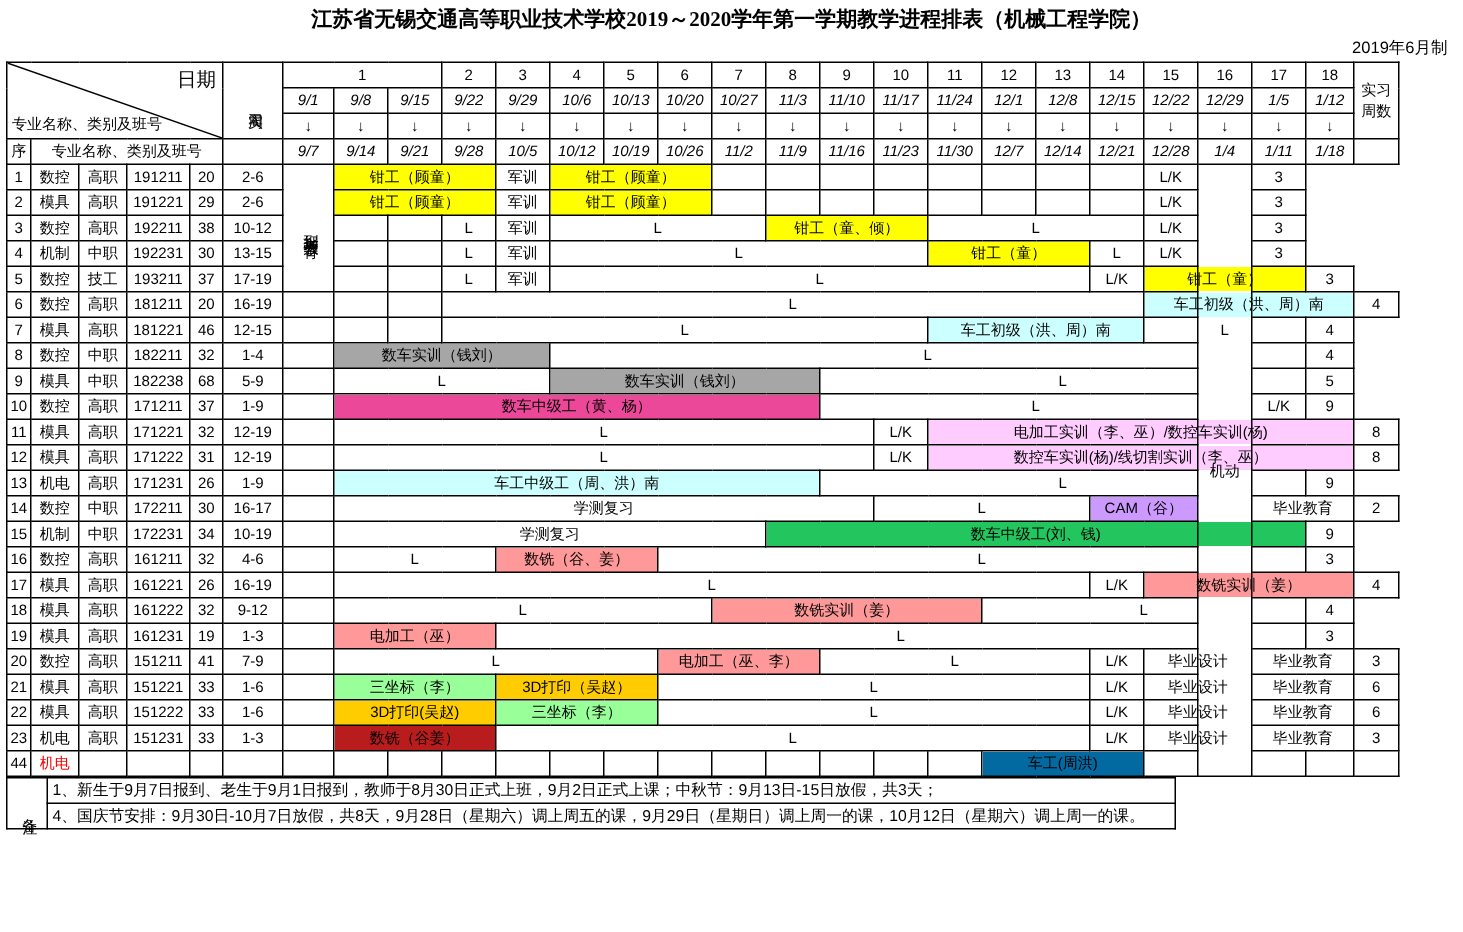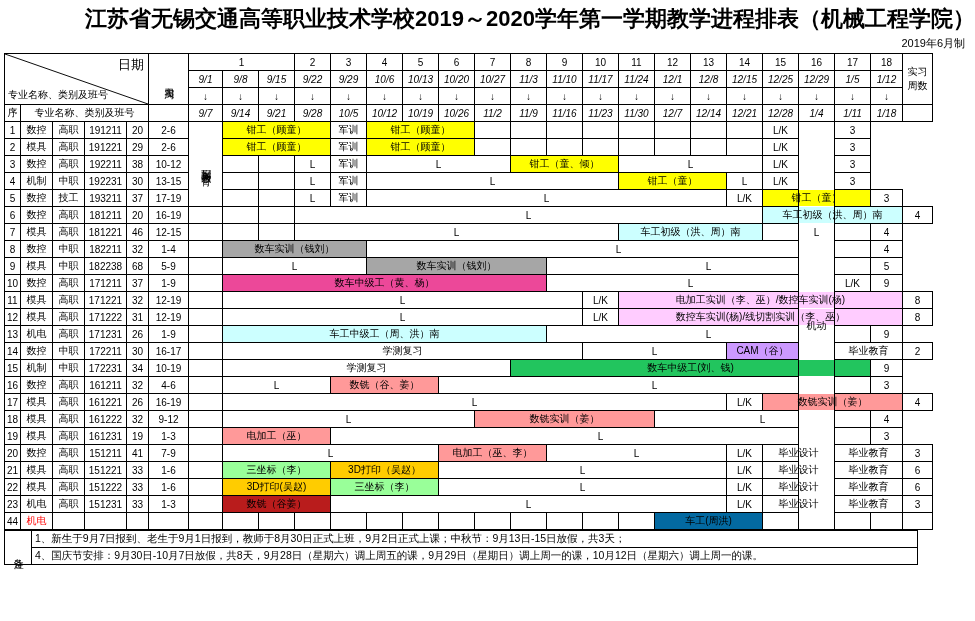--- a/index.html
+++ b/index.html
@@ -4,25 +4,26 @@
 <style>
   html,body{margin:0;padding:0;}
   body{
     width:975px;height:621px;
     background:#ffffff;
     font-family:"Liberation Sans","DejaVu Sans",sans-serif;
     font-size:11px;color:#000;
     overflow:hidden;
   }
   .title{
-    text-align:right;
-    font-size:22px;
+    text-align:center;
+    font-size:14px;
     font-weight:bold;
     padding-top:4px;
     letter-spacing:0px;
+    font-family:Liberation Serif, serif;
   }
   .subtitle{
     text-align:right;
     font-size:11px;
     padding-right:10px;
     padding-top:2px;
     padding-bottom:2px;
   }
   table.main{
     border-collapse:collapse;
@@ -55,21 +56,21 @@
     text-orientation:upright;
     letter-spacing:1px;
     line-height:1.05;
     font-size:10px;
     display:inline-block;
   }
   .arrow{font-size:9px;line-height:9px;}
   .small{font-size:9px;font-style:italic;}
   .notes{
     margin-left:4px;
-    width:914px;
+    width:780px;
     border-collapse:collapse;
   }
   .notes td{border:1px solid #000;font-size:10.5px;padding:1px 3px;vertical-align:middle;}
   .notes .lbl{width:20px;text-align:center;}
   .notes .txt{text-align:left;}
 </style>
 </head>
 <body>
 
 <div class="title">江苏省无锡交通高等职业技术学校2019～2020学年第一学期教学进程排表（机械工程学院）</div>
@@ -145,21 +146,21 @@
         <td class="small">10/13</td>
         <td class="small">10/20</td>
         <td class="small">10/27</td>
         <td class="small">11/3</td>
         <td class="small">11/10</td>
         <td class="small">11/17</td>
         <td class="small">11/24</td>
         <td class="small">12/1</td>
         <td class="small">12/8</td>
         <td class="small">12/15</td>
-        <td class="small">12/25</td>
+        <td class="small">12/22</td>
         <td class="small">12/29</td>
         <td class="small">1/5</td>
         <td class="small">1/12</td>
       </tr>
       <tr>
         <td class="arrow">↓</td>
         <td class="arrow">↓</td>
         <td class="arrow">↓</td>
         <td class="arrow">↓</td>
         <td class="arrow">↓</td>

